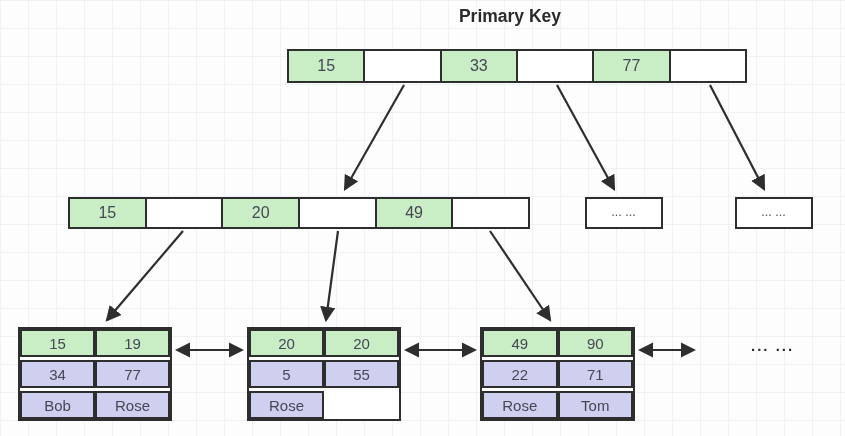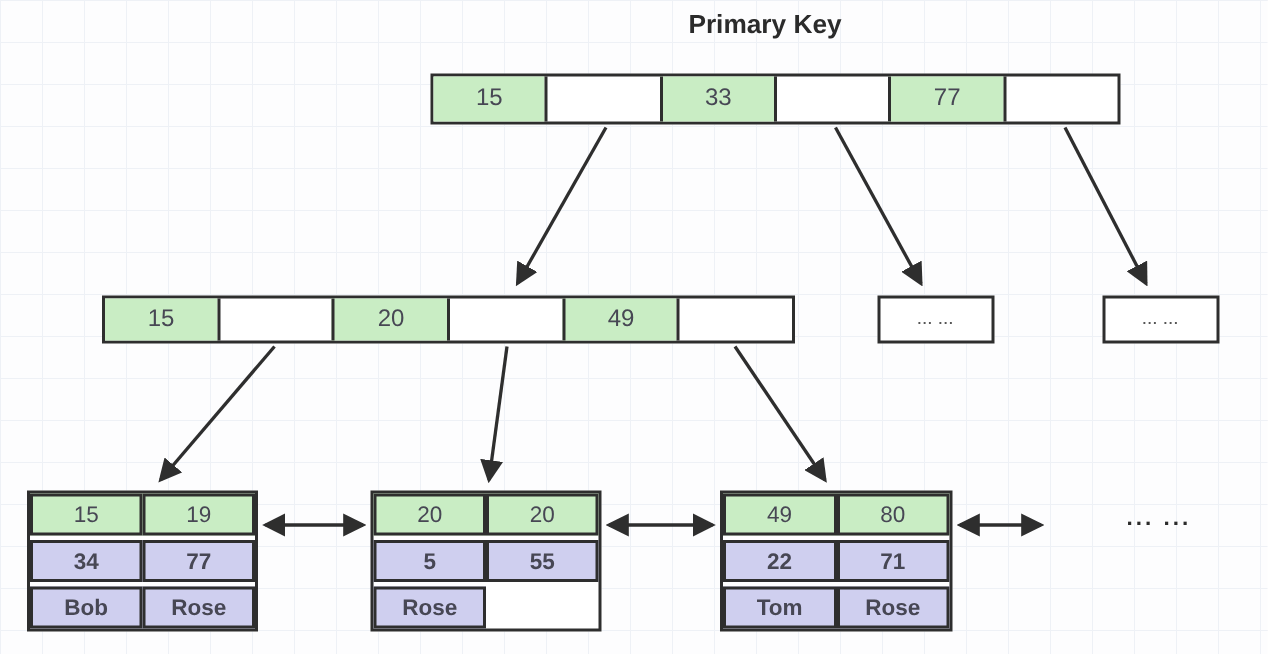--- a/index.html
+++ b/index.html
@@ -52,21 +52,21 @@
     column-gap:0;row-gap:3px;
     border:2px solid var(--line);background:#ffffff;
   }
   .lcell{
     box-sizing:content-box;height:24px;
     border:2px solid var(--line);
     display:flex;align-items:center;justify-content:center;
     font-size:15px;color:var(--txt);
   }
   .lcell.key{background:var(--key-green);}
-  .lcell.val{background:var(--data-lav);font-weight:bold;}
+  .lcell.val{background:var(--data-lav);}
   .ellipsis-trail{
     position:absolute;font-size:15px;font-weight:bold;color:#2b2b2b;
     letter-spacing:2px;
   }
   svg.arrows{position:absolute;left:0;top:0;pointer-events:none;}
 </style>
 </head>
 <body>
 
 <div class="canvas">
@@ -106,25 +106,25 @@
   <div class="leaf" style="left:247px;top:327px;width:154px;">
     <div class="lcell key">20</div>
     <div class="lcell key">20</div>
     <div class="lcell val">5</div>
     <div class="lcell val">55</div>
     <div class="lcell val">Rose</div>
   </div>
 
   <div class="leaf" style="left:480px;top:327px;width:155px;">
     <div class="lcell key">49</div>
-    <div class="lcell key">80</div>
+    <div class="lcell key">90</div>
     <div class="lcell val">22</div>
     <div class="lcell val">71</div>
+    <div class="lcell val">Rose</div>
     <div class="lcell val">Tom</div>
-    <div class="lcell val">Rose</div>
   </div>
 
   <div class="ellipsis-trail" style="left:751px;top:337px;">... ...</div>
 
   <svg class="arrows" width="845" height="436" viewBox="0 0 845 436">
     <defs>
       <marker id="ah-end" markerWidth="7" markerHeight="7" refX="6" refY="3.5" orient="auto">
         <path d="M0,0 L7,3.5 L0,7 z" fill="#2e2e2e"></path>
       </marker>
       <marker id="ah-start" markerWidth="7" markerHeight="7" refX="1" refY="3.5" orient="auto">

